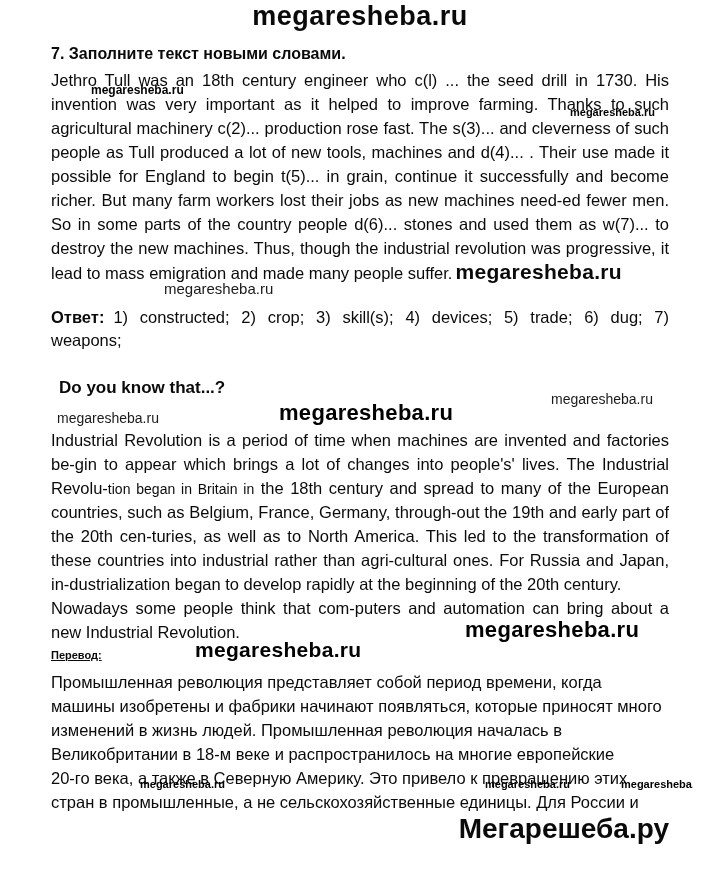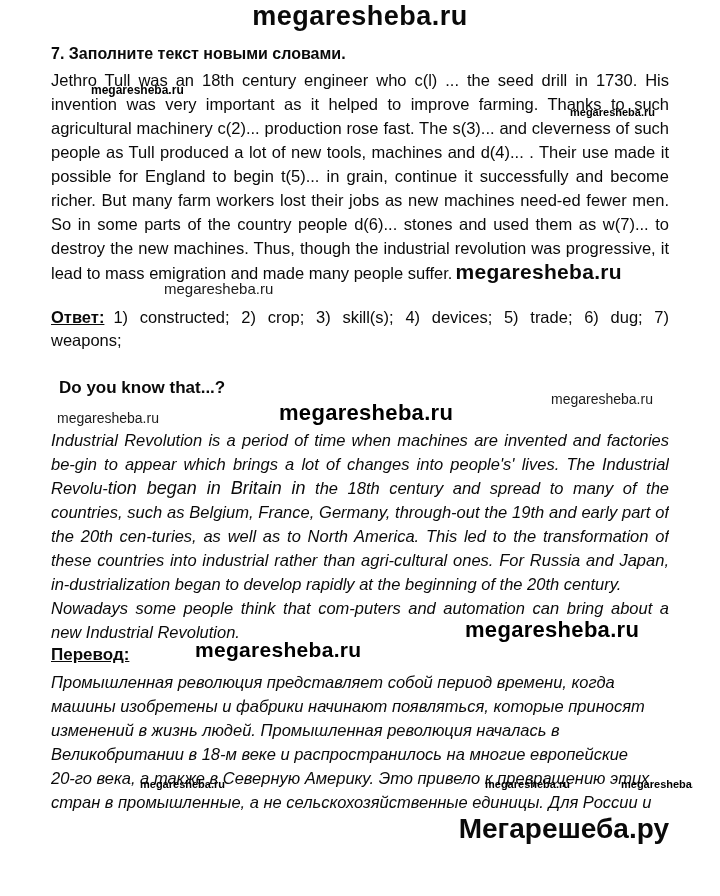--- a/index.html
+++ b/index.html
@@ -33,36 +33,36 @@
     overflow: hidden;
     white-space: normal;
   }
   .line.end { text-align: right; text-align-last: left; }
 
   .para1 { margin-top: 4px; }
   .para1 .line { line-height: 24px; height: 24px; }
 
   .answer { margin-top: 22px; font-size: 16.5px; }
   .answer .line { line-height: 23px; height: 23px; }
-  .answer-label { font-weight: bold; text-decoration: underline; margin-right: 9px; }
+  .answer-label { font-weight: bold; margin-right: 9px; }
 
   .know-heading { margin-top: 26px; font-size: 17px; line-height: 20px; font-weight: bold; margin-left: 8px; }
   .para2 { margin-top: 30px; }
-  .para2 .line { line-height: 24px; height: 24px; font-style: italic; }
-  .small-seg { font-size: 18px; }
+  .para2 .line { line-height: 24px; height: 24px; }
+  .small-seg { font-size: 14px; }
 
   .tr-heading {
     margin-top: 1px;
-    font-size: 17px;
+    font-size: 11px;
     line-height: 20px;
     font-weight: bold;
     text-decoration: underline;
   }
   .para3 { margin-top: 5px; font-size: 16.5px; }
-  .para3 .line { line-height: 24px; height: 24px; text-align: left; text-align-last: left; font-style: italic; }
+  .para3 .line { line-height: 24px; height: 24px; text-align: left; text-align-last: left; }
 
   .footer-brand {
     margin-top: 0;
     font-size: 28px;
     line-height: 30px;
     font-weight: bold;
     text-align: right;
   }
 
   .wm { position: absolute; font-weight: bold; white-space: nowrap; color: #000; }

